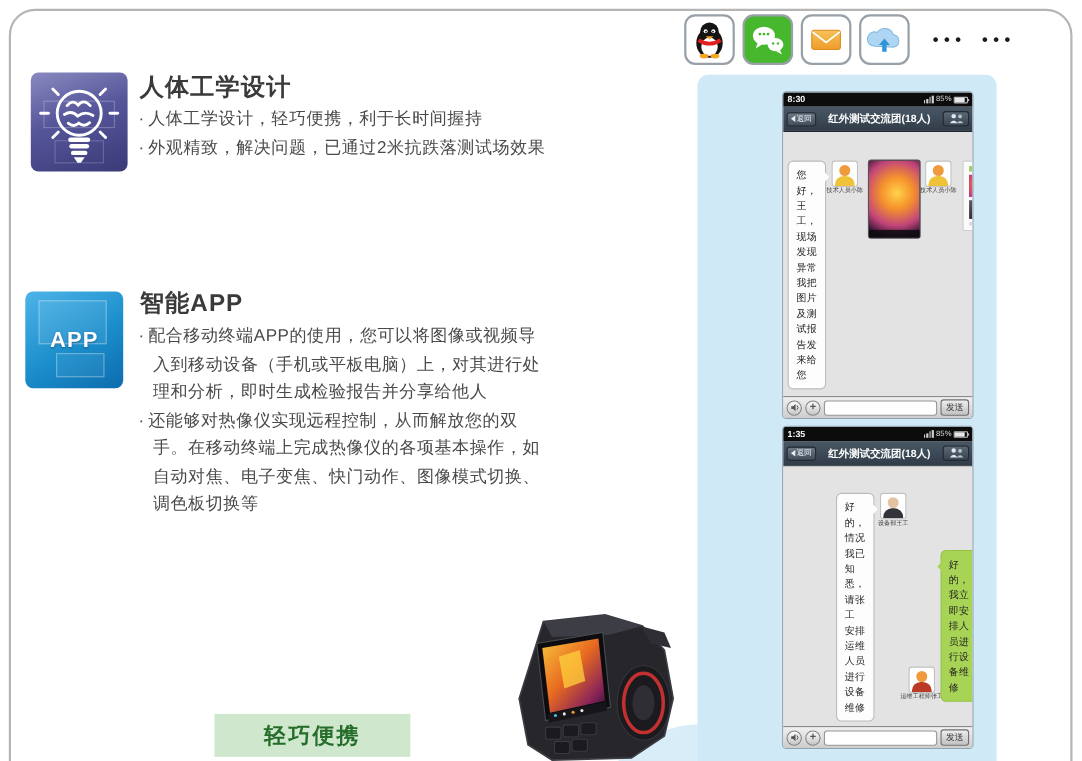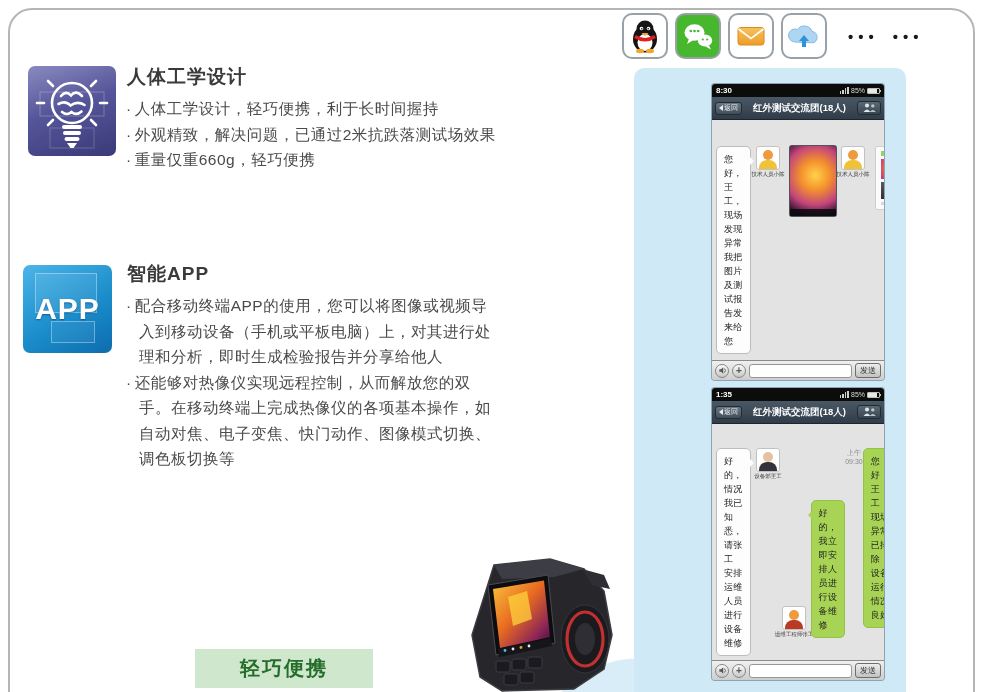--- a/index.html
+++ b/index.html
@@ -20,22 +20,22 @@
   .feature{position:absolute;left:0;top:0;width:520px;}
   .f1{top:64px;}
   .f2{top:261px;}
   .f-icon{position:absolute;border-radius:7px;overflow:hidden;}
   .f1 .f-icon{left:28px;top:2px;width:88px;height:90px;background:linear-gradient(160deg,#8a8ac0 0%,#55559a 45%,#3a3a78 100%);}
   .f2 .f-icon{left:23px;top:4px;width:89px;height:88px;background:linear-gradient(150deg,#4db4e8 0%,#1b8ecb 55%,#0d6cae 100%);
     display:flex;align-items:center;justify-content:center;}
   .app-sq1,.app-sq2{position:absolute;border:1px solid rgba(255,255,255,.35);}
   .app-sq1{left:12px;top:8px;width:62px;height:40px;background:rgba(255,255,255,.08);}
   .app-sq2{left:28px;top:56px;width:44px;height:22px;background:rgba(255,255,255,.06);}
-  .app-text{position:relative;color:#fff;font-weight:bold;font-size:30px;letter-spacing:1px;text-shadow:0 1px 2px rgba(0,0,60,.4);}
-  .f-title{position:absolute;left:127px;top:0;font-size:19px;font-weight:600;color:#3a3a3a;margin:0;letter-spacing:1px;}
+  .app-text{position:relative;color:#fff;font-weight:bold;font-size:20px;letter-spacing:1px;text-shadow:0 1px 2px rgba(0,0,60,.4);}
+  .f-title{position:absolute;left:127px;top:0;font-size:22px;font-weight:600;color:#3a3a3a;margin:0;letter-spacing:1px;}
   .bullets{position:absolute;left:126px;top:32px;margin:0;padding:0;list-style:none;
     font-size:15.5px;color:#4a4a4a;line-height:25.5px;letter-spacing:.5px;}
   .f2 .bullets{width:376px;}
   .bullets li{padding-left:13px;text-indent:-13px;}
   .bullets li::before{content:"·";margin-right:3px;color:#4a4a4a;}
 
   
   .badge{position:absolute;left:195px;top:649px;width:178px;height:39px;background:#cfe7cc;
     display:flex;align-items:center;justify-content:center;font-size:20px;font-weight:bold;color:#256d2a;letter-spacing:2px;}
 
@@ -103,21 +103,21 @@
   .inputbar{height:20px;flex:0 0 auto;background:linear-gradient(#f0f0f0,#cdcdcd);border-top:1px solid #8c8c8c;
     display:flex;align-items:center;gap:3px;padding:0 3px;}
   .cbtn{width:14px;height:14px;border-radius:50%;background:linear-gradient(#fcfcfc,#c6c6c6);border:1px solid #858585;
     display:flex;align-items:center;justify-content:center;color:#555;font-size:10px;font-weight:bold;line-height:1;cursor:pointer;flex:0 0 auto;}
   .chat-input{flex:1;height:14px;background:#fff;border:1px solid #979797;border-radius:3px;min-width:0;padding:0 3px;font-size:8px;outline:none;}
   .send-btn{height:15px;padding:0 4px;background:linear-gradient(#ededed,#c2c2c2);border:1px solid #6e6e6e;border-radius:3px;
     font-size:8px;color:#333;display:flex;align-items:center;cursor:pointer;flex:0 0 auto;}
   
   .p1 .chatarea{padding-top:26px;gap:9px;}
   .p2 .chatarea{padding-top:24px;}
-  .p2 .m1{margin-bottom:26px;}
+  .p2 .m1{margin-bottom:26px;margin-left:44px;}
   .p2 .m2{margin-bottom:20px;}
   .p2 .timestamp{margin-bottom:10px;}
 </style>
 </head>
 <body>
 
 <div class="page">
   <div class="frame"></div>
 
   <div class="share-bar">
@@ -194,21 +194,20 @@
           <polygon points="39,77 49,77 45.5,82 42.5,82"></polygon>
         </g>
         <rect x="12" y="26" width="64" height="24" fill="none" stroke="#ffffff" stroke-width="1" opacity="0.25"></rect>
         <rect x="22" y="62" width="44" height="20" fill="none" stroke="#ffffff" stroke-width="1" opacity="0.2"></rect>
       </svg>
     </div>
     <h2 class="f-title">人体工学设计</h2>
     <ul class="bullets">
       <li>人体工学设计，轻巧便携，利于长时间握持</li>
       <li>外观精致，解决问题，已通过2米抗跌落测试场效果</li>
-      <li>重量仅重660g，轻巧便携</li>
     </ul>
   </section>
 
   <section class="feature f2">
     <div class="f-icon">
       <span class="app-sq1"></span>
       <span class="app-sq2"></span>
       <span class="app-text">APP</span>
     </div>
     <h2 class="f-title">智能APP</h2>

